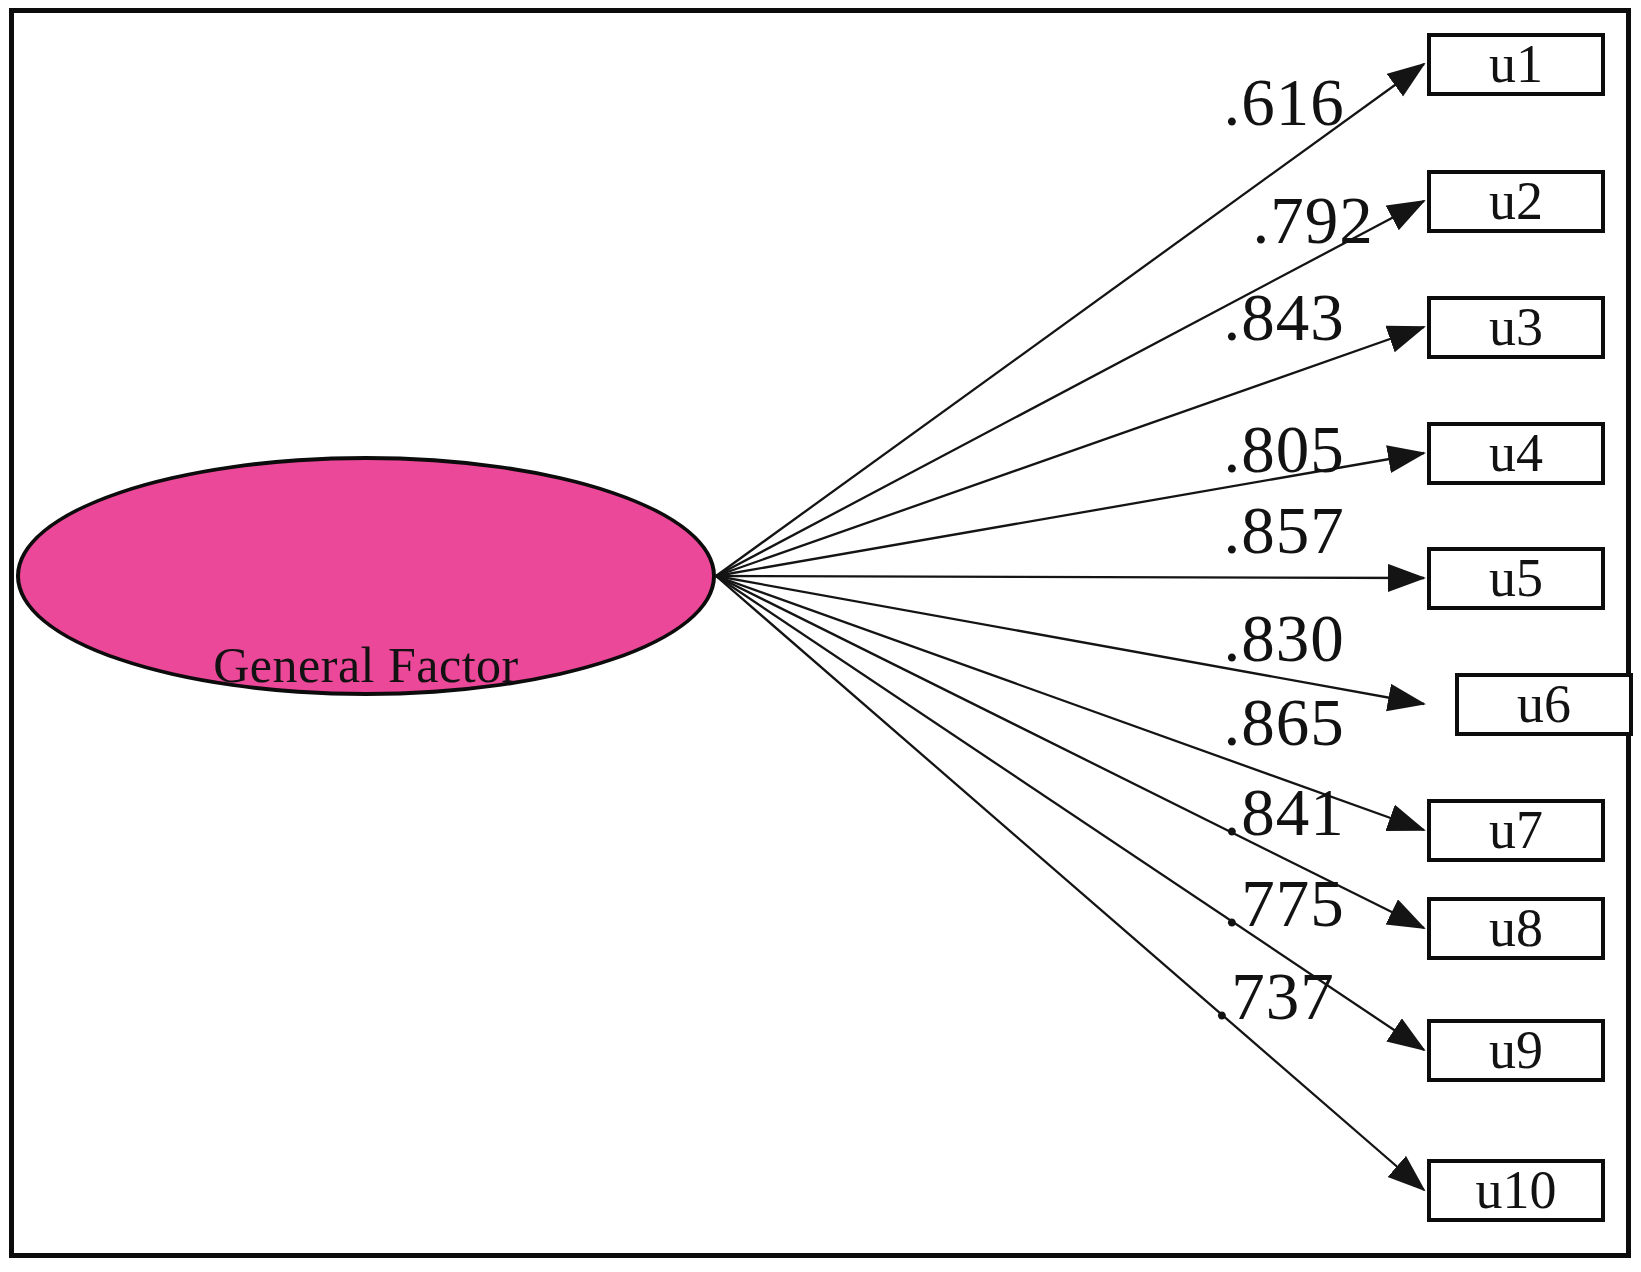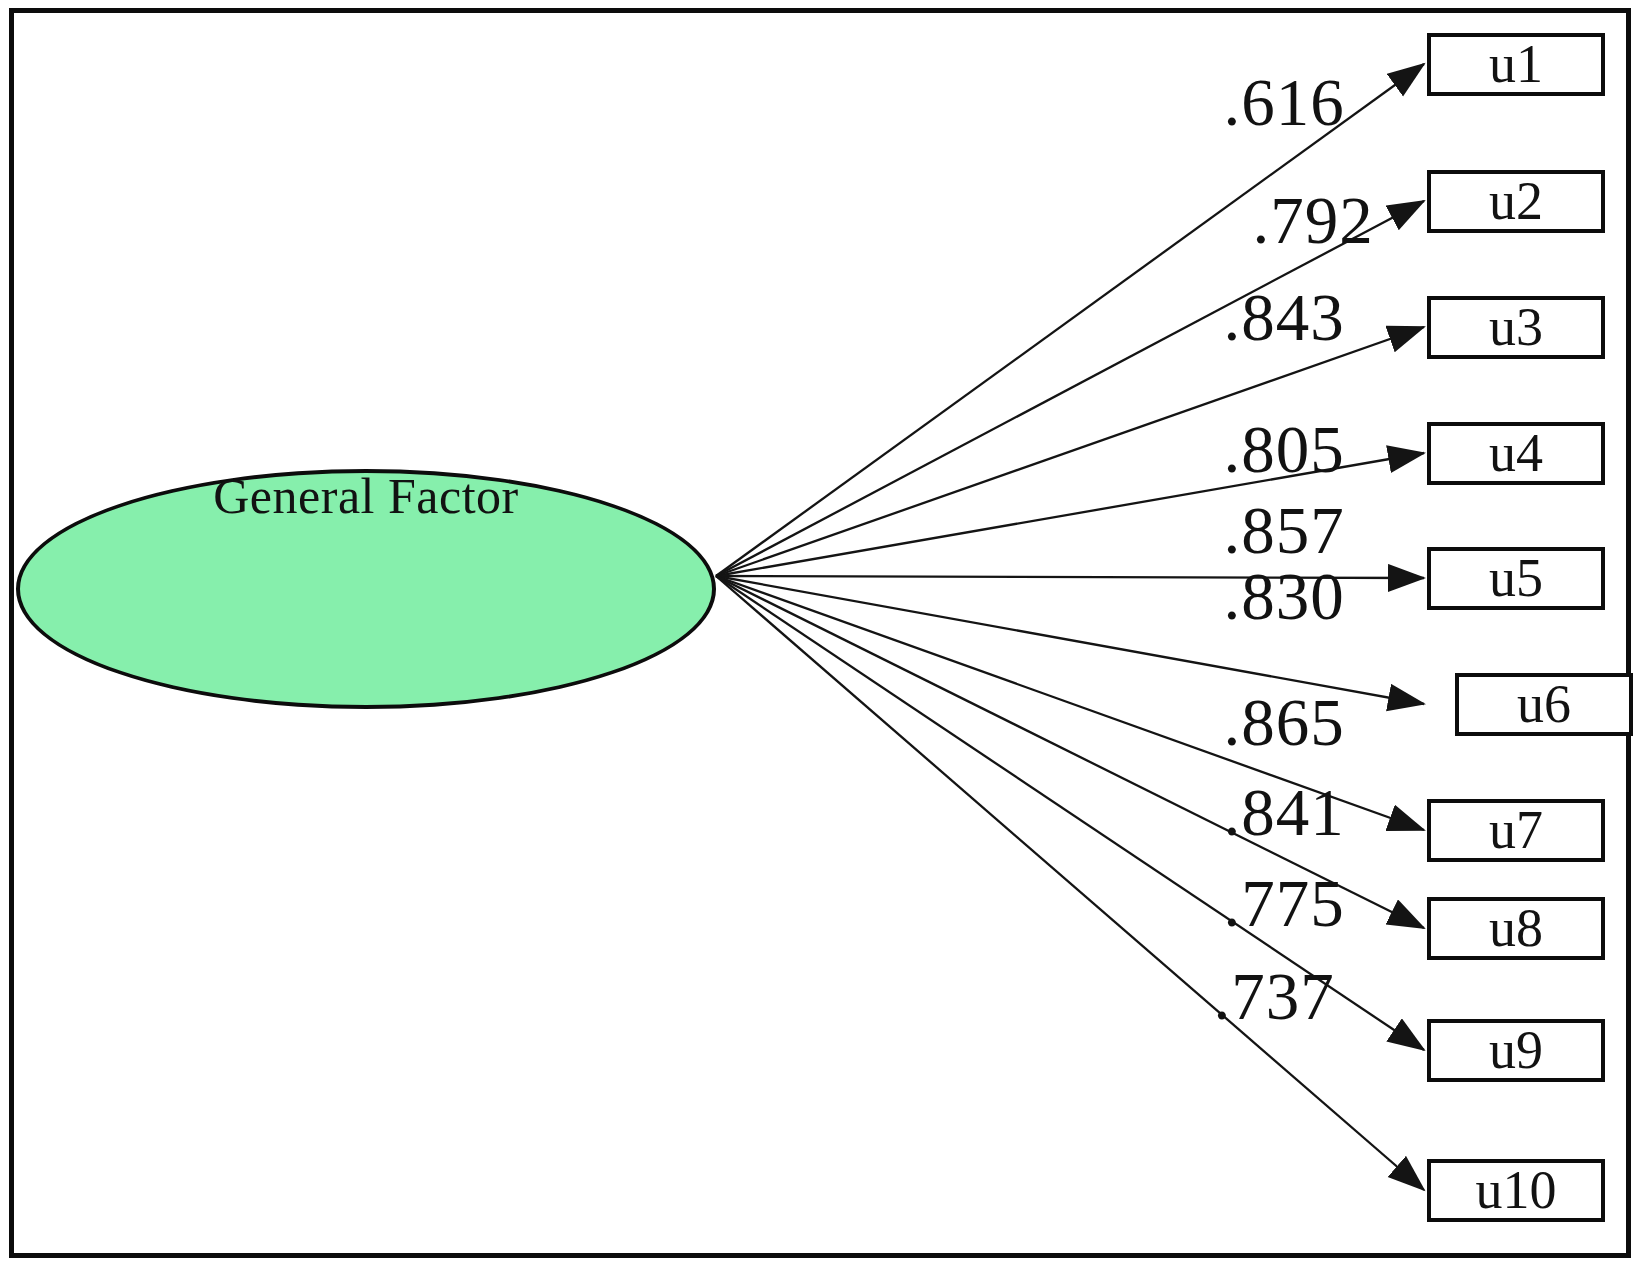--- a/index.html
+++ b/index.html
@@ -26,29 +26,29 @@
     box-sizing: border-box;
   }
   .links {
     position: absolute;
     left: 0;
     top: 0;
   }
   .ellipse {
     position: absolute;
     left: 16px;
-    top: 469px;
+    top: 456px;
     width: 700px;
     height: 240px;
     box-sizing: border-box;
     border: 4px solid #0c0c0c;
     border-radius: 50%;
-    background: #86efac;
+    background: #ec4899;
     display: flex;
-    align-items: flex-start;
+    align-items: flex-end;
     justify-content: center;
   }
   .factor-text {
     font-size: 50px;
     line-height: 1;
     letter-spacing: 0.5px;
     white-space: nowrap;
     transform: translateY(-2px);
   }
   .ind-box {
@@ -125,21 +125,21 @@
         <span class="ind-label">u4</span>
       </div>
       <div class="loading-label" style="left: 1284px; top: 449px;">.805</div>
       <div class="ind-box" style="top: 547px;">
         <span class="ind-label">u5</span>
       </div>
       <div class="loading-label" style="left: 1284px; top: 530px;">.857</div>
       <div class="ind-box" style="top: 673px; margin-left: 28px;">
         <span class="ind-label">u6</span>
       </div>
-      <div class="loading-label" style="left: 1284px; top: 596px; text-align: right;">.830</div>
+      <div class="loading-label" style="left: 1284px; top: 638px; text-align: right;">.830</div>
       <div class="ind-box" style="top: 799px;">
         <span class="ind-label">u7</span>
       </div>
       <div class="loading-label" style="left: 1284px; top: 722px;">.865</div>
       <div class="ind-box" style="top: 897px;">
         <span class="ind-label">u8</span>
       </div>
       <div class="loading-label" style="left: 1284px; top: 812px;">.841</div>
       <div class="ind-box" style="top: 1019px;">
         <span class="ind-label">u9</span>

